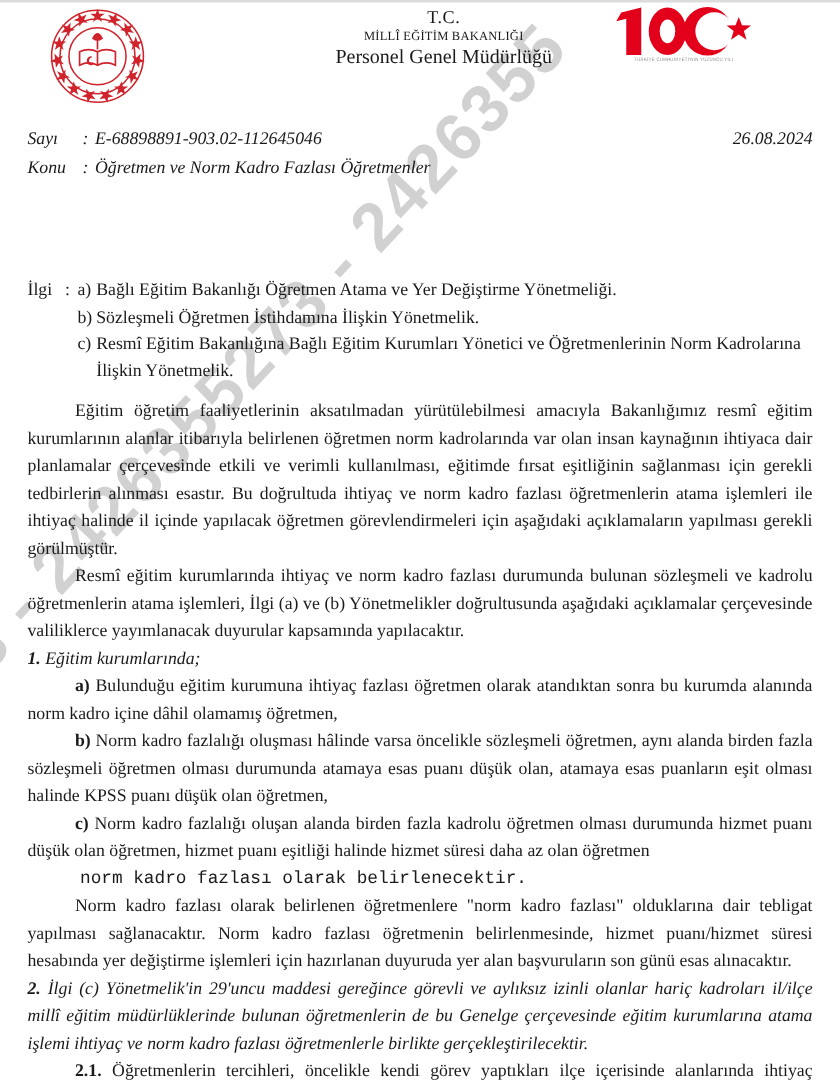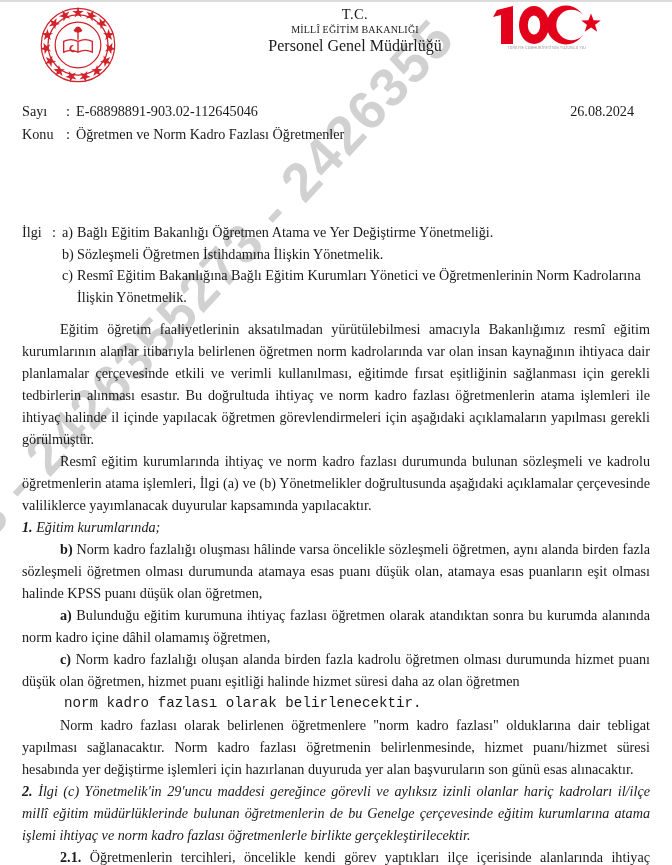--- a/index.html
+++ b/index.html
@@ -113,37 +113,38 @@
 
   
   .meta {
     position: absolute;
     left: 22px;
     top: 100px;
     width: 628px;
     font-size: 14.2px;
     line-height: 1.62;
     z-index: 2;
+    font-style: italic;
   }
   .meta-row {
     position: relative;
     display: block;
     white-space: nowrap;
   }
   .meta-label {
     display: inline-block;
     width: 44px;
   }
   .meta-sep {
     display: inline-block;
     width: 10px;
   }
   .meta-date {
     position: absolute;
-    right: 16px;
+    right: 0;
     top: 0;
   }
 
   
   .doc-title {
     position: absolute;
     left: 0;
     top: 166px;
     width: 672px;
     text-align: center;
@@ -318,24 +319,24 @@
   </div>
 
   <div class="body-text">
 
     <p>Eğitim öğretim faaliyetlerinin aksatılmadan yürütülebilmesi amacıyla Bakanlığımız resmî eğitim kurumlarının alanlar itibarıyla belirlenen öğretmen norm kadrolarında var olan insan kaynağının ihtiyaca dair planlamalar çerçevesinde etkili ve verimli kullanılması, eğitimde fırsat eşitliğinin sağlanması için gerekli tedbirlerin alınması esastır. Bu doğrultuda ihtiyaç ve norm kadro fazlası öğretmenlerin atama işlemleri ile ihtiyaç halinde il içinde yapılacak öğretmen görevlendirmeleri için aşağıdaki açıklamaların yapılması gerekli görülmüştür.</p>
 
     <p>Resmî eğitim kurumlarında ihtiyaç ve norm kadro fazlası durumunda bulunan sözleşmeli ve kadrolu öğretmenlerin atama işlemleri, İlgi (a) ve (b) Yönetmelikler doğrultusunda aşağıdaki açıklamalar çerçevesinde valiliklerce yayımlanacak duyurular kapsamında yapılacaktır.</p>
 
     <p class="noindent"><span class="lead">1.</span> <span>Eğitim kurumlarında;</span></p>
 
+    <p><span class="lead">a)</span> <span>Bulunduğu eğitim kurumuna ihtiyaç fazlası öğretmen olarak atandıktan sonra bu kurumda alanında norm kadro içine dâhil olamamış öğretmen,</span></p>
+
     <p><span class="lead">b)</span> <span>Norm kadro fazlalığı oluşması hâlinde varsa öncelikle sözleşmeli öğretmen, aynı alanda birden fazla sözleşmeli öğretmen olması durumunda atamaya esas puanı düşük olan, atamaya esas puanların eşit olması halinde KPSS puanı düşük olan öğretmen,</span></p>
 
-    <p><span class="lead">a)</span> <span>Bulunduğu eğitim kurumuna ihtiyaç fazlası öğretmen olarak atandıktan sonra bu kurumda alanında norm kadro içine dâhil olamamış öğretmen,</span></p>
-
     <p><span class="lead">c)</span> <span>Norm kadro fazlalığı oluşan alanda birden fazla kadrolu öğretmen olması durumunda hizmet puanı düşük olan öğretmen, hizmet puanı eşitliği halinde hizmet süresi daha az olan öğretmen</span></p>
 
     <p class="cont-indent">norm kadro fazlası olarak belirlenecektir.</p>
 
     <p>Norm kadro fazlası olarak belirlenen öğretmenlere "norm kadro fazlası" olduklarına dair tebligat yapılması sağlanacaktır. Norm kadro fazlası öğretmenin belirlenmesinde, hizmet puanı/hizmet süresi hesabında yer değiştirme işlemleri için hazırlanan duyuruda yer alan başvuruların son günü esas alınacaktır.</p>
 
     <p class="noindent"><span class="lead">2.</span> <span>İlgi (c) Yönetmelik'in 29'uncu maddesi gereğince görevli ve aylıksız izinli olanlar hariç kadroları il/ilçe millî eğitim müdürlüklerinde bulunan öğretmenlerin de bu Genelge çerçevesinde eğitim kurumlarına atama işlemi ihtiyaç ve norm kadro fazlası öğretmenlerle birlikte gerçekleştirilecektir.</span></p>
 
     <p><span class="lead">2.1.</span> <span>Öğretmenlerin tercihleri, öncelikle kendi görev yaptıkları ilçe içerisinde alanlarında ihtiyaç bulunan eğitim kurumları için alınacak ve hizmet puanı üstünlüğüne göre atama işlemi gerçekleştirilecektir. Bu şekilde yapılan atama sonucunda ataması gerçekleşmeyen öğretmenler ile</span></p>
 

